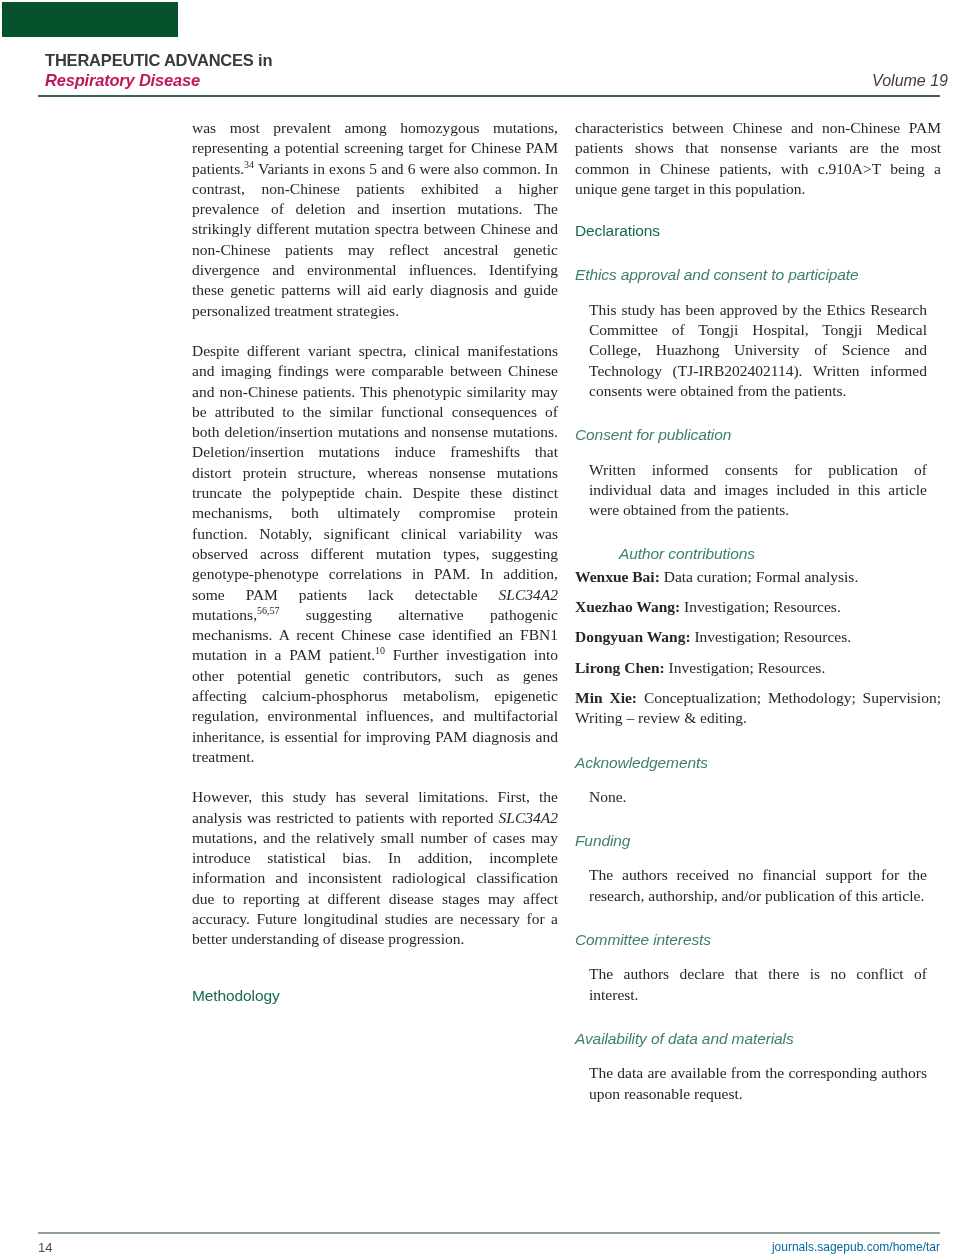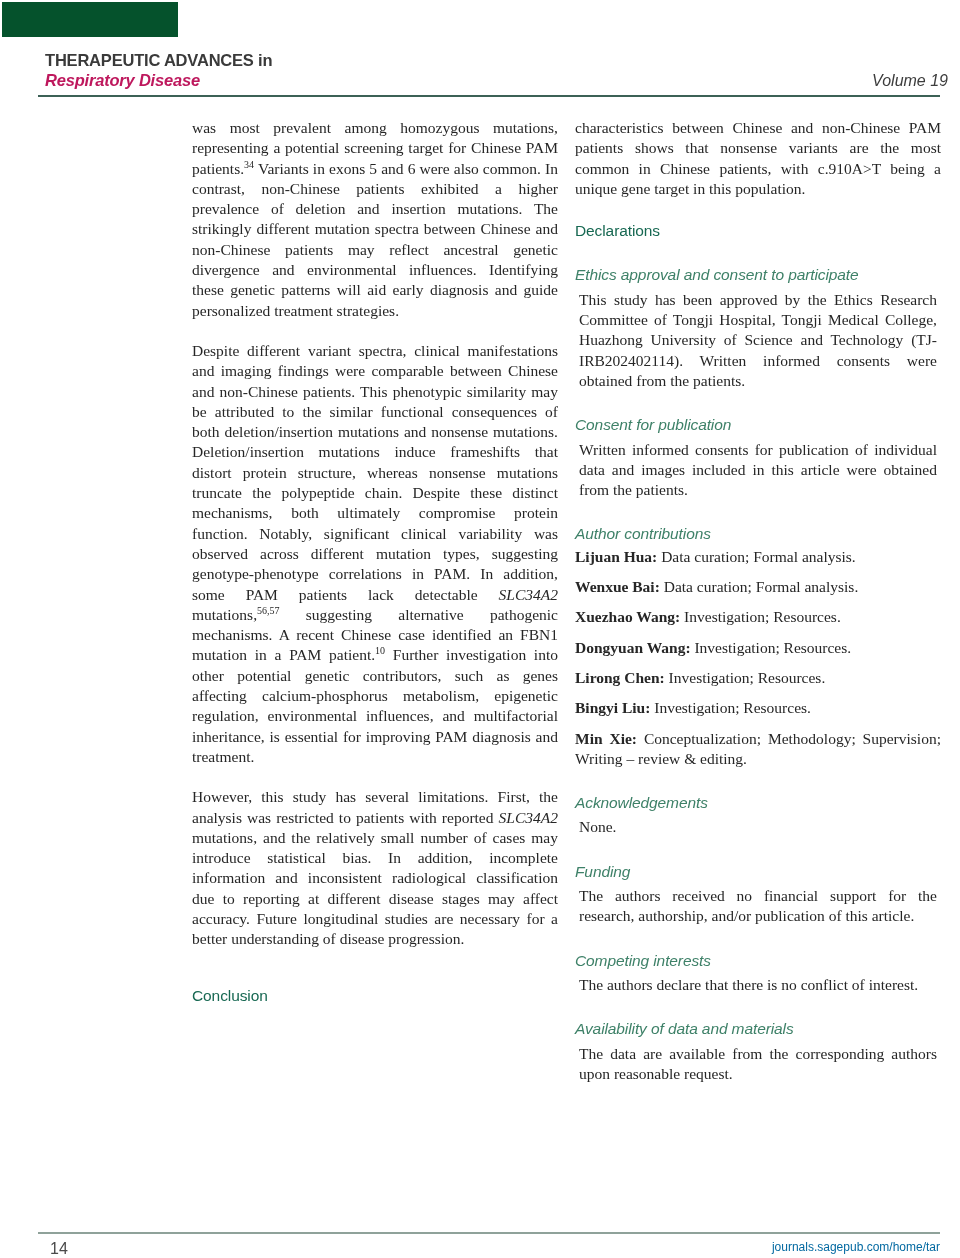--- a/index.html
+++ b/index.html
@@ -59,21 +59,21 @@
     width: 366px;
     font-size: 15.5px;
     line-height: 20.3px;
   }
   .col-left  { left: 192px; }
   .col-right { left: 575px; }
   .para {
     margin: 0 0 20px 0;
     text-align: justify;
   }
-  .para.tight { margin: 4px; }
+  .para.tight { margin: 14px; }
   .it { font-style: italic; }
   sup {
     font-size: 10px;
     line-height: 0;
     vertical-align: super;
   }
   .section-h {
     font-family: "Liberation Sans", sans-serif;
     font-size: 15.5px;
     font-weight: 400;
@@ -98,23 +98,23 @@
   .contrib b { font-weight: 700; }
   
   .footer-rule {
     position: absolute;
     left: 38px; width: 902px; top: 1232px;
     height: 2px;
     background: #8fa29a;
   }
   .page-num {
     position: absolute;
-    left: 50px; top: 1240px;
+    left: 38px; top: 1240px;
     font-family: "Liberation Sans", sans-serif;
-    font-size: 16px;
+    font-size: 13px;
     color: #4a4a4a;
   }
   .footer-url {
     position: absolute;
     right: 20px; top: 1240px;
     font-family: "Liberation Sans", sans-serif;
     font-size: 12px;
     color: #0369a1;
     text-decoration: none;
   }
@@ -129,50 +129,48 @@
     <div class="series-title">THERAPEUTIC ADVANCES in</div>
     <div class="journal-name">Respiratory Disease</div>
   </div>
   <div class="volume-label">Volume 19</div>
   <div class="header-rule"></div>
 
   <section class="col col-left">
     <p class="para"><span>was most prevalent among homozygous mutations, representing a potential screening target for Chinese PAM patients.</span><sup>34</sup><span> Variants in exons 5 and 6 were also common. In contrast, non-Chinese patients exhibited a higher prevalence of deletion and insertion mutations. The strikingly different mutation spectra between Chinese and non-Chinese patients may reflect ancestral genetic divergence and environmental influences. Identifying these genetic patterns will aid early diagnosis and guide personalized treatment strategies.</span></p>
     <p class="para"><span>Despite different variant spectra, clinical manifestations and imaging findings were comparable between Chinese and non-Chinese patients. This phenotypic similarity may be attributed to the similar functional consequences of both deletion/insertion mutations and nonsense mutations. Deletion/insertion mutations induce frameshifts that distort protein structure, whereas nonsense mutations truncate the polypeptide chain. Despite these distinct mechanisms, both ultimately compromise protein function. Notably, significant clinical variability was observed across different mutation types, suggesting genotype-phenotype correlations in PAM. In addition, some PAM patients lack detectable </span><span class="it">SLC34A2</span><span> mutations,</span><sup>56,57</sup><span> suggesting alternative pathogenic mechanisms. A recent Chinese case identified an FBN1 mutation in a PAM patient.</span><sup>10</sup><span> Further investigation into other potential genetic contributors, such as genes affecting calcium-phosphorus metabolism, epigenetic regulation, environmental influences, and multifactorial inheritance, is essential for improving PAM diagnosis and treatment.</span></p>
     <p class="para"><span>However, this study has several limitations. First, the analysis was restricted to patients with reported </span><span class="it">SLC34A2</span><span> mutations, and the relatively small number of cases may introduce statistical bias. In addition, incomplete information and inconsistent radiological classification due to reporting at different disease stages may affect accuracy. Future longitudinal studies are necessary for a better understanding of disease progression.</span></p>
-    <h2 class="section-h">Conclusion</h2>
+    <h2 class="section-h">Methodology</h2>
   </section>
 
   <section class="col col-right">
     <p class="para">characteristics between Chinese and non-Chinese PAM patients shows that nonsense variants are the most common in Chinese patients, with c.910A&gt;T being a unique gene target in this population.</p>
 
     <h2 class="section-h decl">Declarations</h2>
 
     <h3 class="sub-h">Ethics approval and consent to participate</h3>
     <p class="para tight">This study has been approved by the Ethics Research Committee of Tongji Hospital, Tongji Medical College, Huazhong University of Science and Technology (TJ-IRB202402114). Written informed consents were obtained from the patients.</p>
 
     <h3 class="sub-h">Consent for publication</h3>
     <p class="para tight">Written informed consents for publication of individual data and images included in this article were obtained from the patients.</p>
 
-    <h3 class="sub-h" style="margin-bottom:2px;">Author contributions</h3>
-    <p class="contrib"><b>Lijuan Hua:</b><span> Data curation; Formal analysis.</span></p>
+    <h3 class="sub-h" style="margin-bottom:2px;margin-left:44px;">Author contributions</h3>
     <p class="contrib"><b>Wenxue Bai:</b><span> Data curation; Formal analysis.</span></p>
     <p class="contrib"><b>Xuezhao Wang:</b><span> Investigation; Resources.</span></p>
     <p class="contrib"><b>Dongyuan Wang:</b><span> Investigation; Resources.</span></p>
     <p class="contrib"><b>Lirong Chen:</b><span> Investigation; Resources.</span></p>
-    <p class="contrib"><b>Bingyi Liu:</b><span> Investigation; Resources.</span></p>
     <p class="contrib"><b>Min Xie:</b><span> Conceptualization; Methodology; Supervision; Writing – review &amp; editing.</span></p>
 
     <h3 class="sub-h">Acknowledgements</h3>
     <p class="para tight">None.</p>
 
     <h3 class="sub-h">Funding</h3>
     <p class="para tight">The authors received no financial support for the research, authorship, and/or publication of this article.</p>
 
-    <h3 class="sub-h">Competing interests</h3>
+    <h3 class="sub-h">Committee interests</h3>
     <p class="para tight">The authors declare that there is no conflict of interest.</p>
 
     <h3 class="sub-h">Availability of data and materials</h3>
     <p class="para tight">The data are available from the corresponding authors upon reasonable request.</p>
   </section>
 
   <div class="footer-rule"></div>
   <div class="page-num">14</div>
   <a class="footer-url" href="#">journals.sagepub.com/home/tar</a>
 

